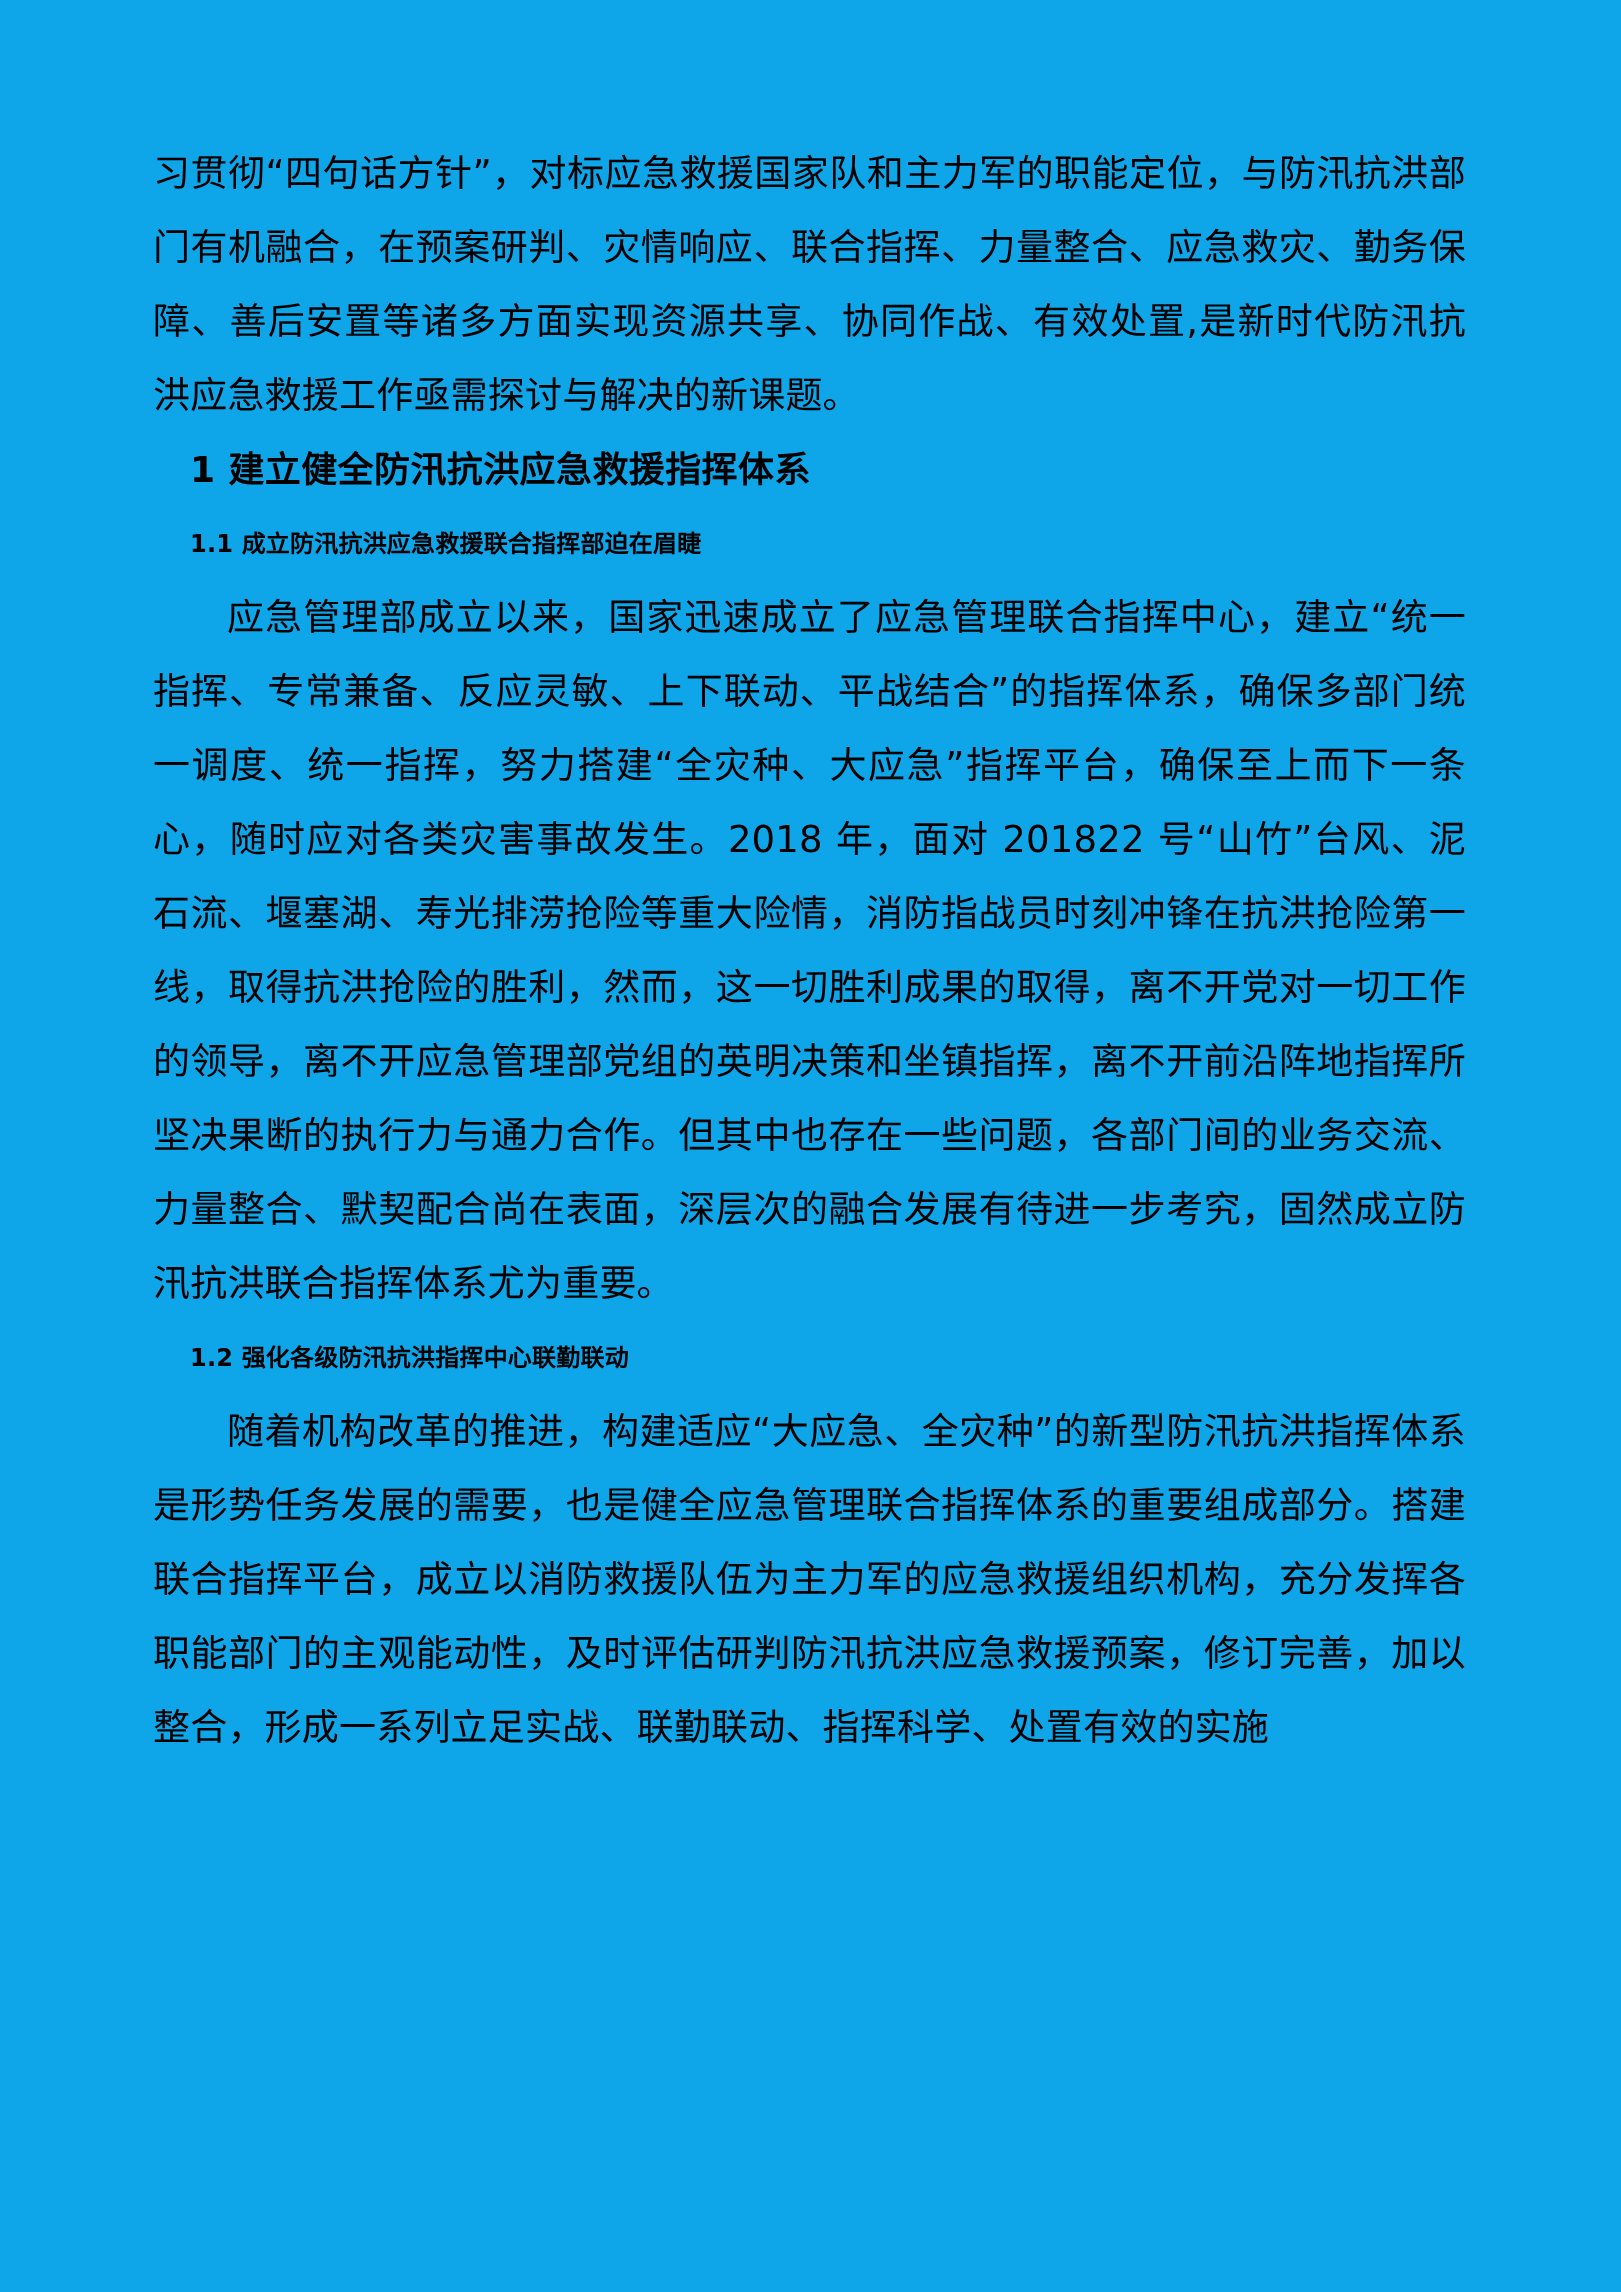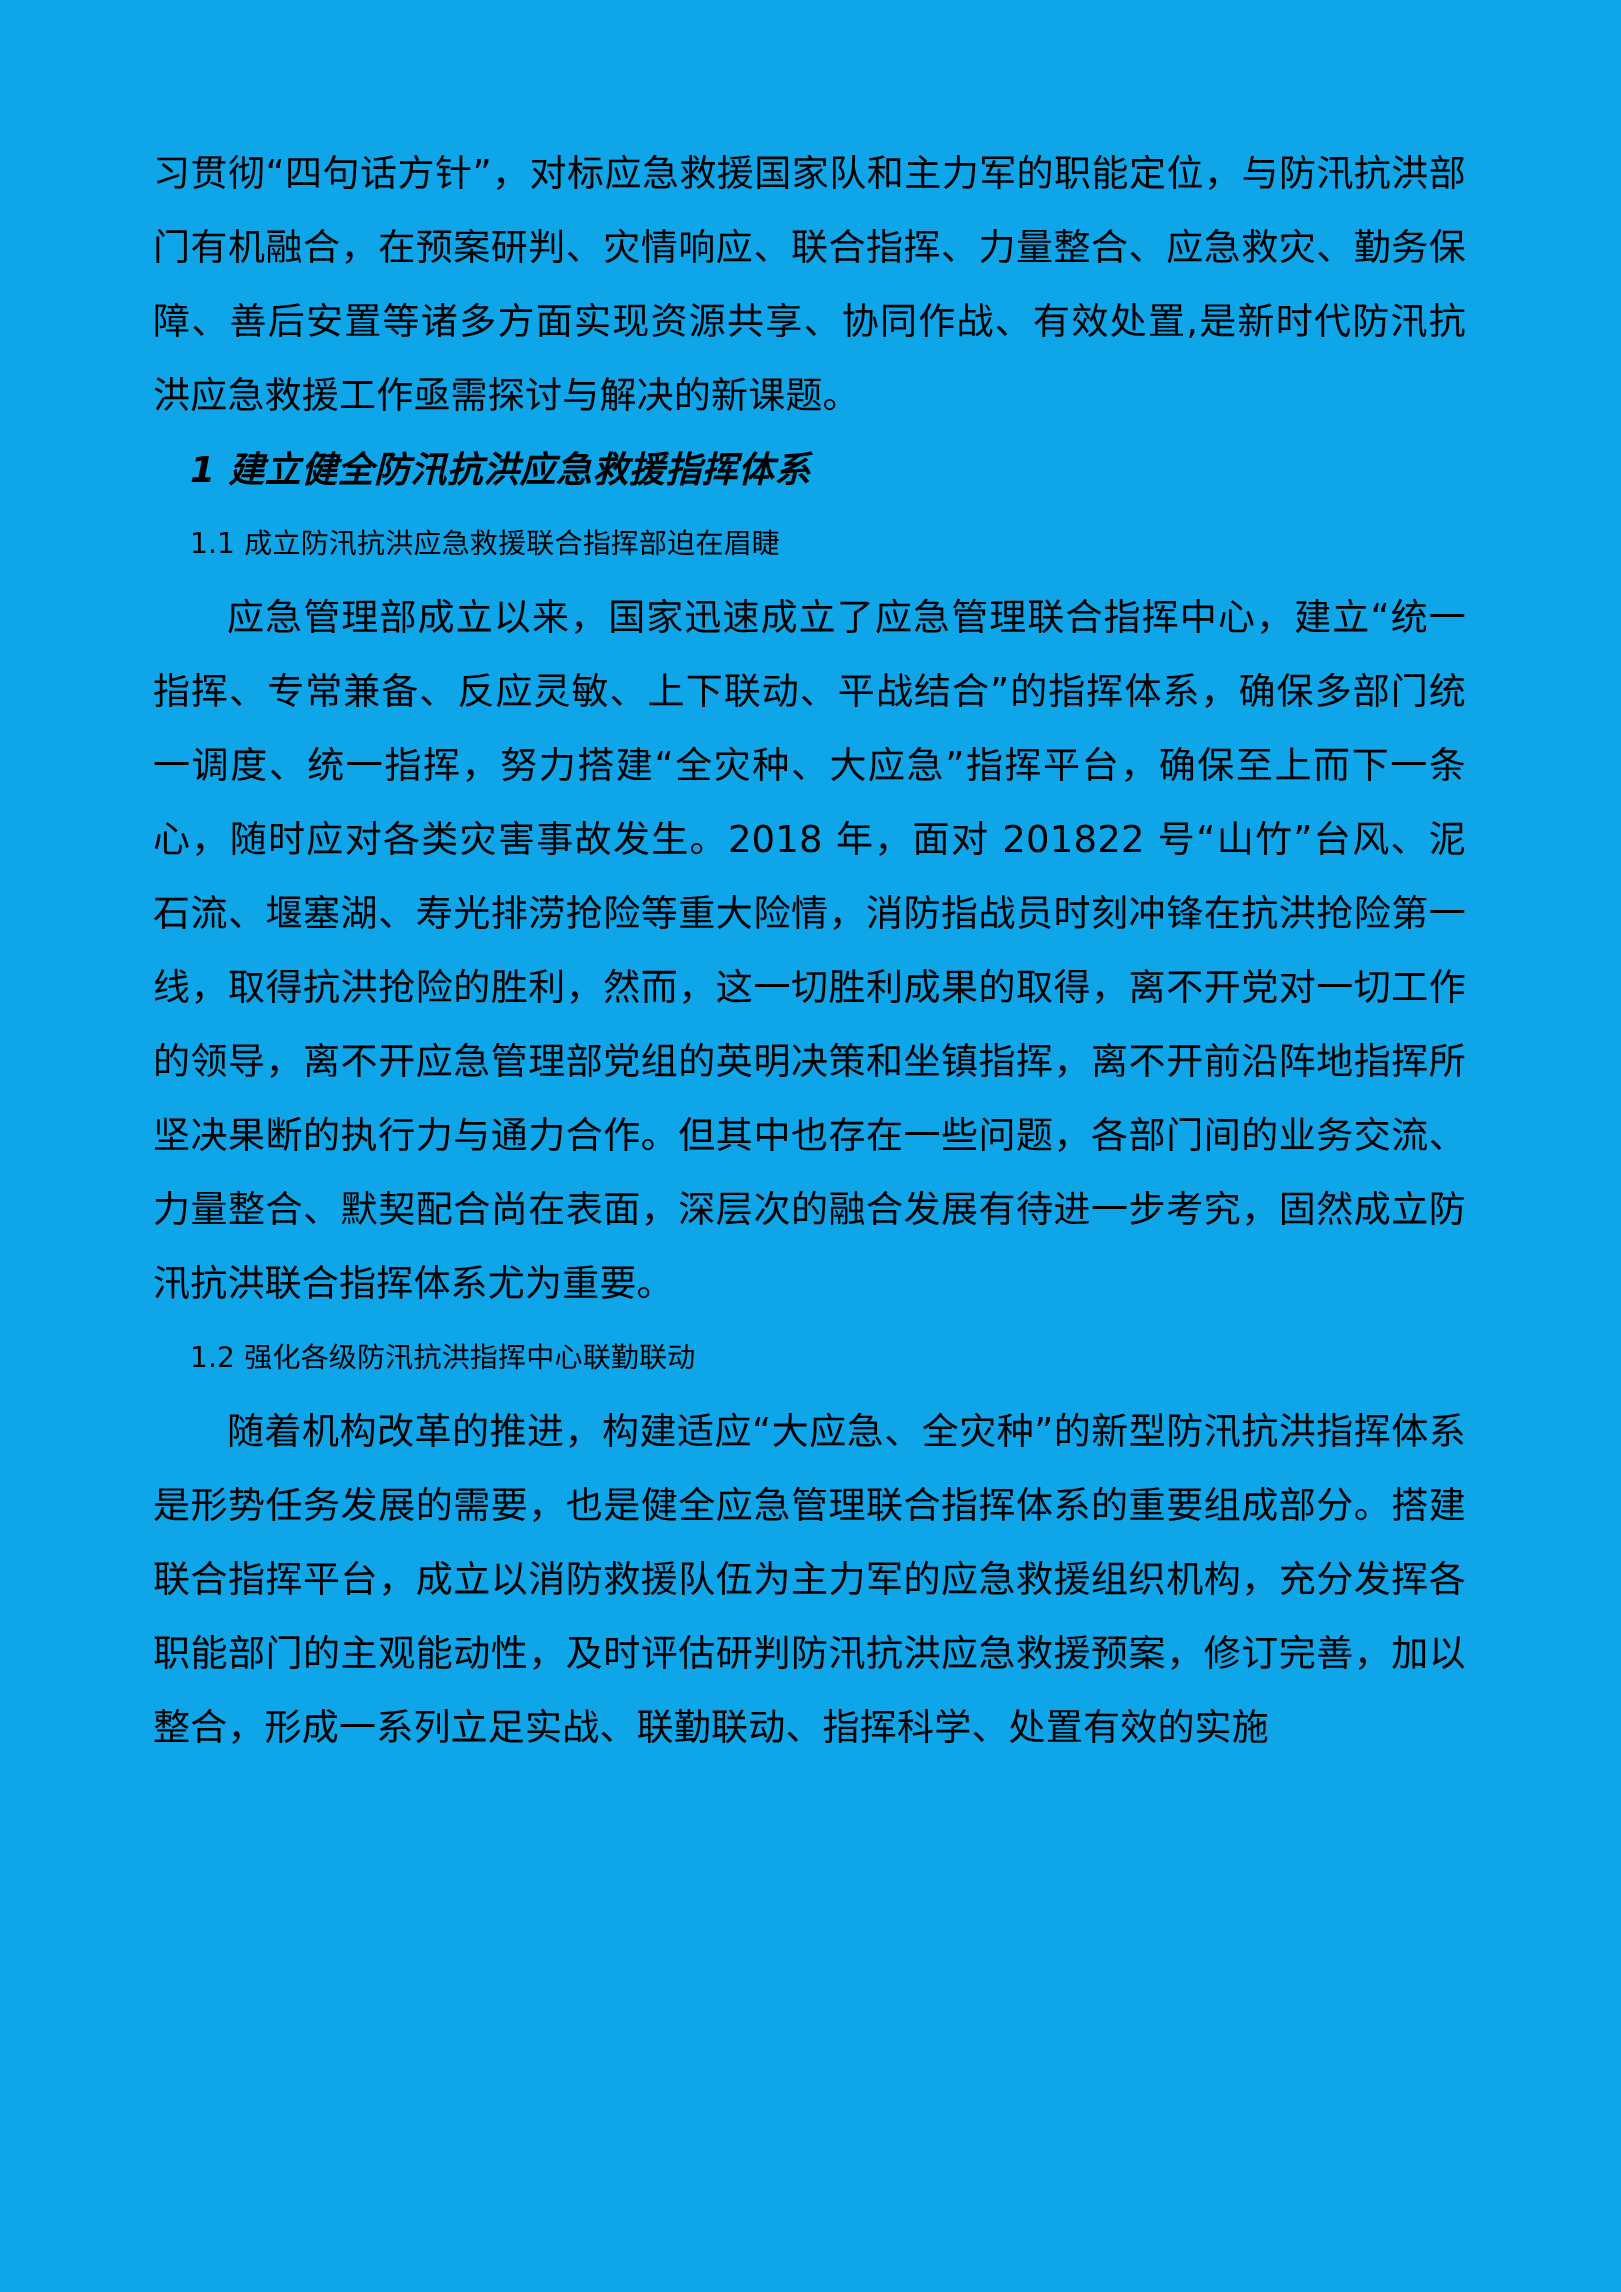--- a/index.html
+++ b/index.html
@@ -48,26 +48,25 @@
   }
 
   
   .h1 {
     font-size: 36px;
     line-height: 74px;
     font-weight: 700;
     margin: 0;
     text-indent: 37px;
     letter-spacing: 0.4px;
-    font-style: italic;
   }
   .h2 {
-    font-size: 28px;
+    font-size: 24px;
     line-height: 74px;
-    font-weight: 400;
+    font-weight: 700;
     margin: 0;
     text-indent: 37px;
     letter-spacing: 0.2px;
   }
   .h2.flush {
     text-indent: 37px;
   }
 
   
   .block + .block { margin-top: 0; }

